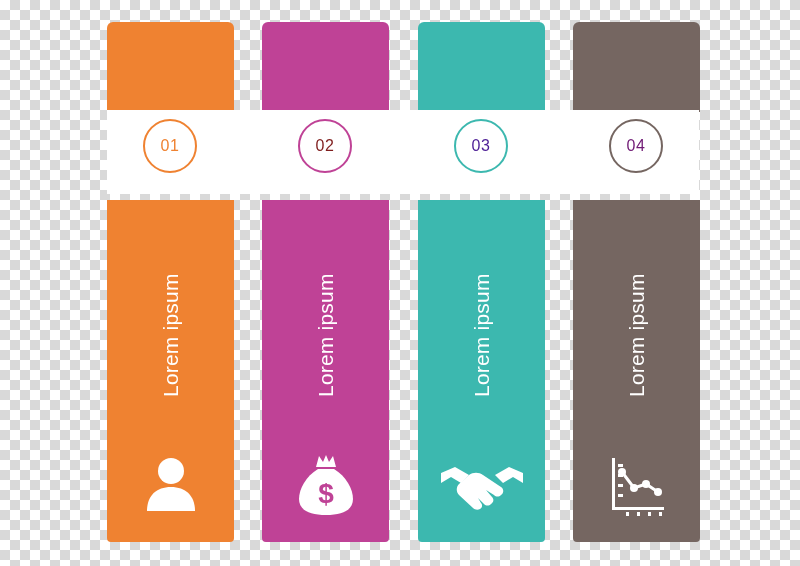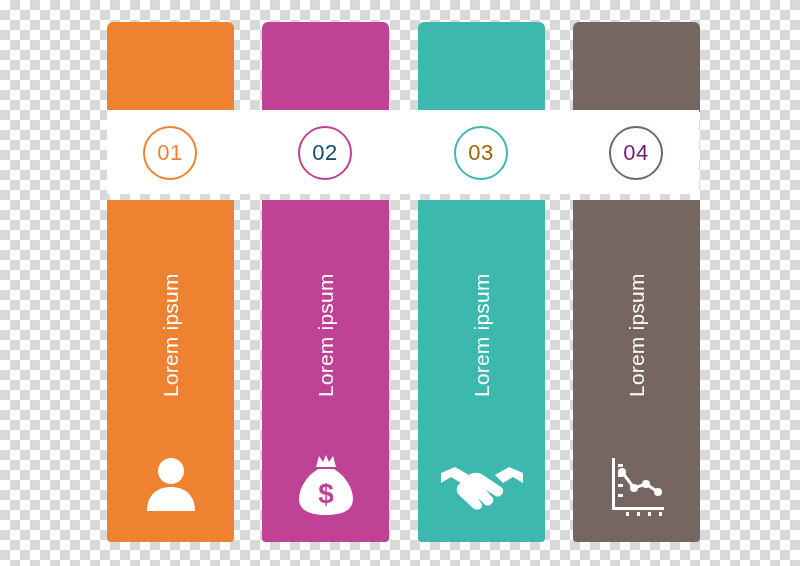--- a/index.html
+++ b/index.html
@@ -79,31 +79,31 @@
   .band {
     position: absolute;
     left: 107px;
     top: 110px;
     width: 592px;
     height: 84px;
     background: #ffffff;
   }
   .badge {
     position: absolute;
-    top: 16px;
+    top: 9px;
     width: 54px;
     height: 54px;
     border-radius: 50%;
     border: 2px solid #000;
     background: #ffffff;
     box-sizing: border-box;
     display: flex;
     align-items: center;
     justify-content: center;
-    font-size: 22px;
+    font-size: 16px;
     letter-spacing: 0.5px;
   }
 </style>
 </head>
 <body>
 
 <div class="stage">
 
   <div class="column" style="left:107px">
     <div class="col-top" style="background: rgb(239, 130, 49);"></div>
@@ -167,18 +167,18 @@
           <circle cx="28" cy="34" r="4" fill="#ffffff"></circle>
           <circle cx="40" cy="30" r="4" fill="#ffffff"></circle>
           <circle cx="52" cy="38" r="4" fill="#ffffff"></circle>
         </svg>
       </div>
     </div>
   </div>
 
   <div class="band">
     <div class="badge" style="left: 36px; border-color: rgb(239, 130, 49); color: rgb(239, 130, 49);">01</div>
-    <div class="badge" style="left: 191px; border-color: rgb(191, 66, 150); color: #0c4a6e;">02</div>
-    <div class="badge" style="left: 347px; border-color: rgb(60, 184, 175); color: #a16207;">03</div>
+    <div class="badge" style="left: 191px; border-color: rgb(191, 66, 150); color: #7f1d1d;">02</div>
+    <div class="badge" style="left: 347px; border-color: rgb(60, 184, 175); color: #4c1d95;">03</div>
     <div class="badge" style="left: 502px; border-color: rgb(117, 102, 97); color: #701a75;">04</div>
   </div>
 
 </div>
 
 </body></html>

